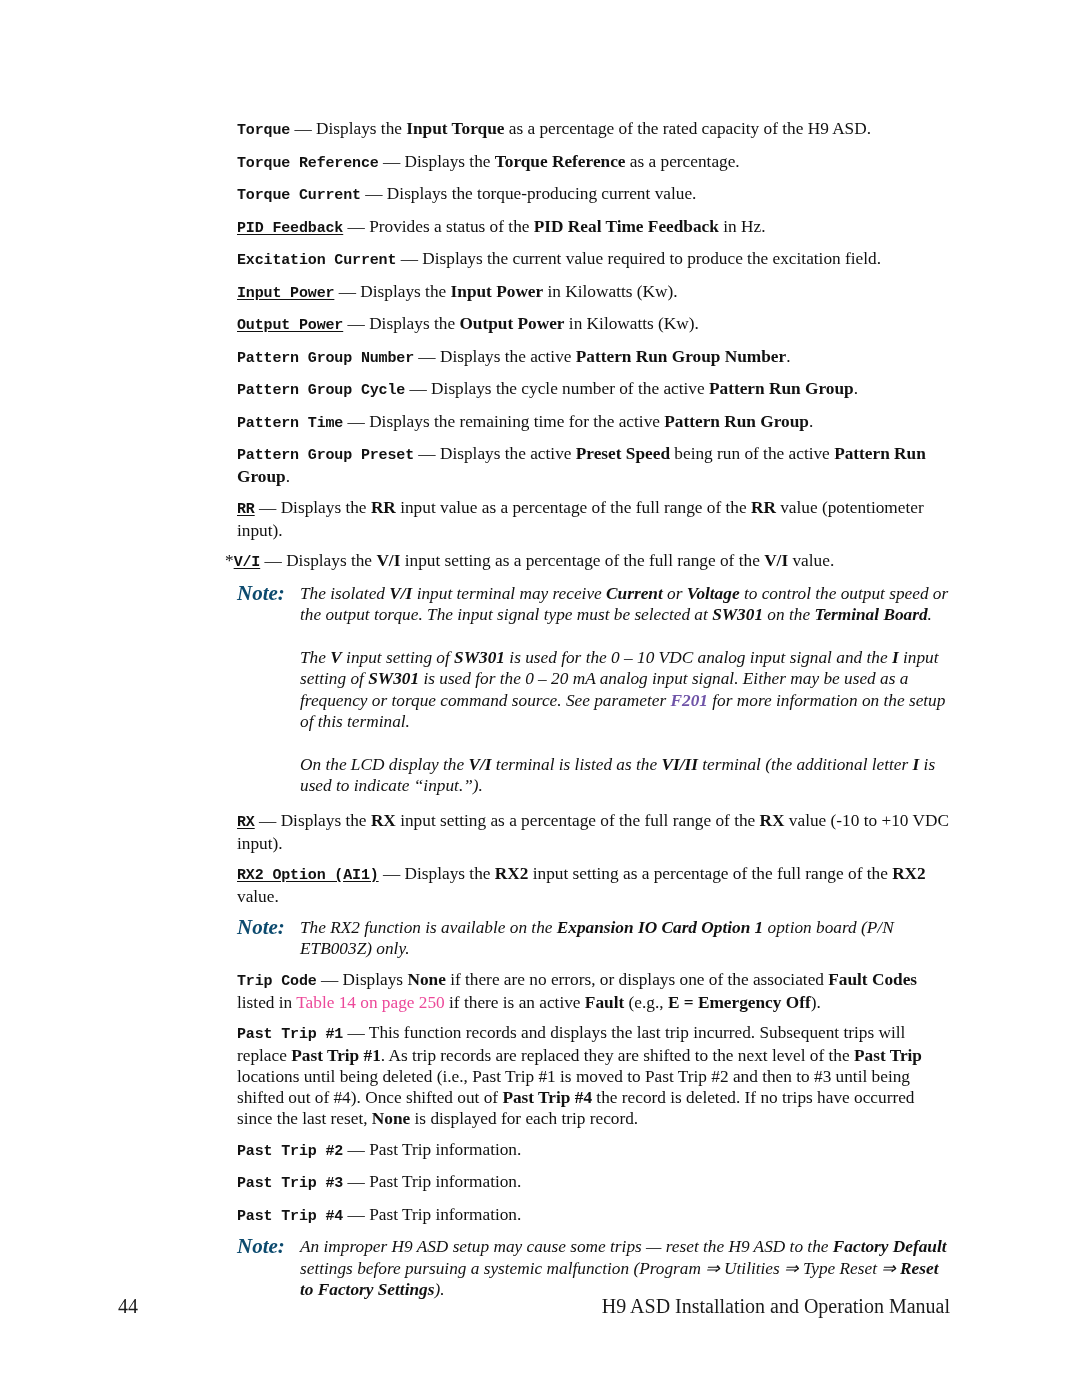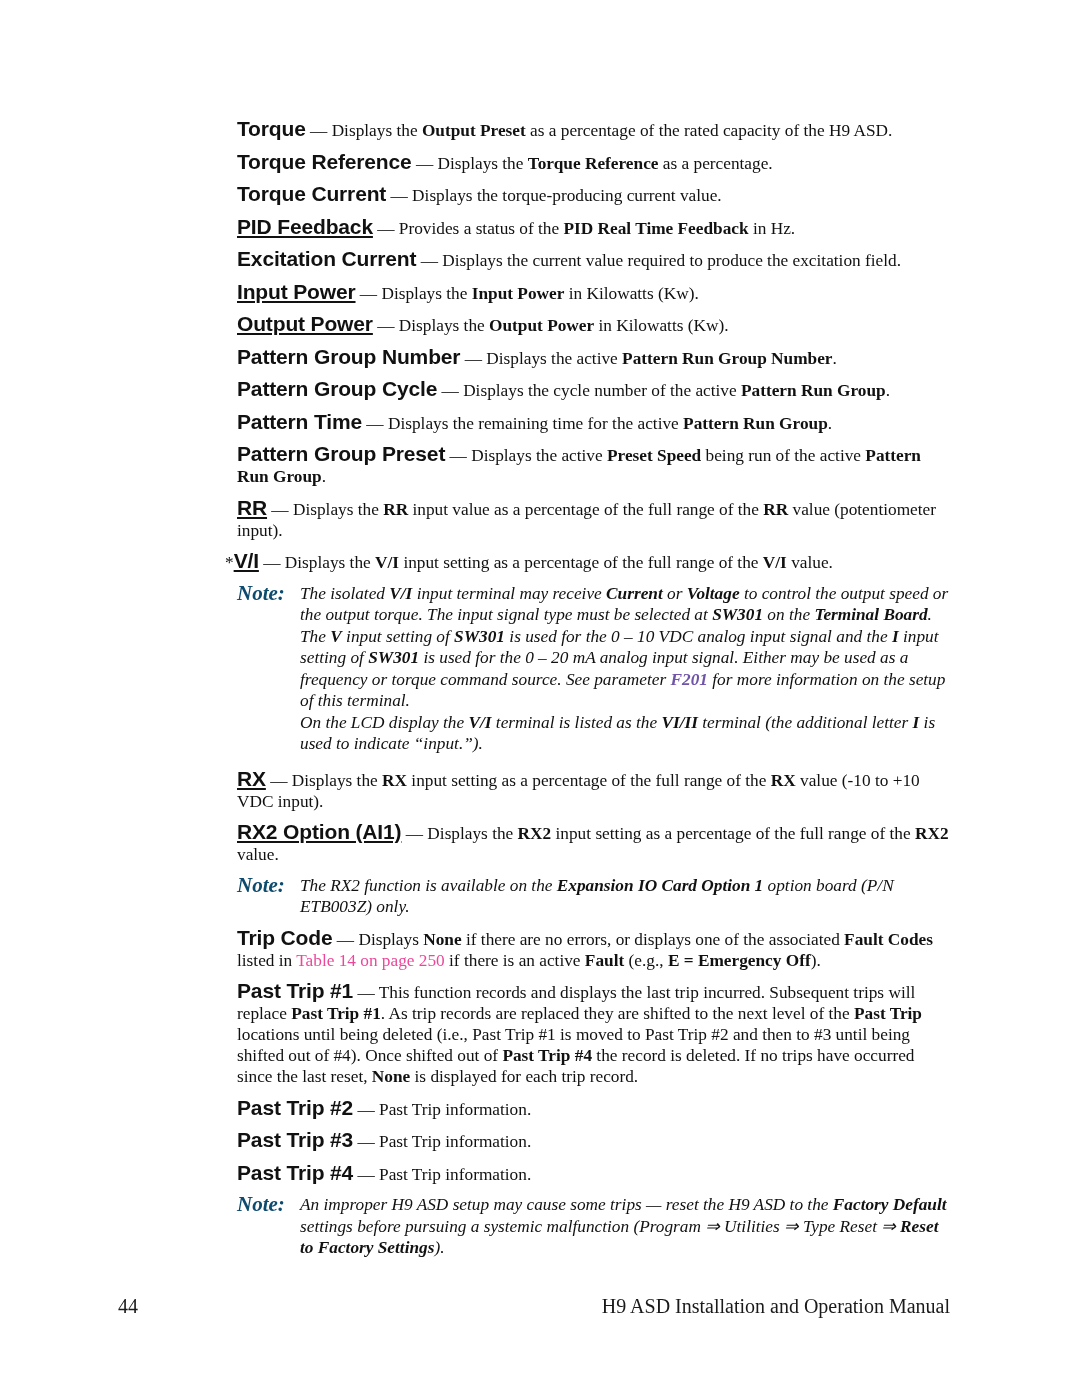--- a/index.html
+++ b/index.html
@@ -56,31 +56,31 @@
     color: #0c4a6e;
   }
   .note-body {
     flex: 1 1 auto;
     font-style: italic;
     font-size: 17.3px;
     line-height: 21.5px;
     color: #111111;
   }
   .note-para { margin: 0; }
-  .note-para + .note-para { }
+  .note-para + .note-para { margin-top: 21px; }
 
   
   .gap-sm { margin-bottom: 9px; }
   .gap-md { margin-bottom: 13px; }
 
   
   .hw {                      
-    font-family: Liberation Sans, sans-serif;
+    font-family: Liberation Mono, monospace;
     font-weight: bold;
-    font-size: 21px;
+    font-size: 15px;
     letter-spacing: -0.15px;
   }
   .hw-u { text-decoration: underline; text-underline-offset: 2px; }
   .b  { font-weight: bold; }
   .i  { font-style: italic; font-family: Liberation Serif, serif; }
   .bi { font-weight: bold; font-style: italic; }
   .link {
     color: #ec4899;
   }
   .link-b { color: #6f54a8; font-weight: bold; font-style: italic; }
@@ -110,21 +110,21 @@
   }
   #footer .pageno { font-family: "Liberation Serif","DejaVu Serif",serif; }
   #footer .manual { font-family: "Liberation Serif","DejaVu Serif",serif; }
 </style>
 </head>
 <body>
 
 <div id="page">
 
   <div id="content">
-      <p class="entry"><span class="hw">Torque</span><span> — Displays the </span><span class="b">Output Preset</span><span> as a percentage of the rated capacity of the H9 ASD.</span></p>
+      <p class="entry"><span class="hw">Torque</span><span> — Displays the </span><span class="b">Input Torque</span><span> as a percentage of the rated capacity of the H9 ASD.</span></p>
       <p class="entry"><span class="hw">Torque Reference</span><span> — Displays the </span><span class="b">Torque Reference</span><span> as a percentage.</span></p>
       <p class="entry"><span class="hw">Torque Current</span><span> — Displays the torque-producing current value.</span></p>
       <p class="entry"><span class="hw hw-u">PID Feedback</span><span> — Provides a status of the </span><span class="b">PID Real Time Feedback</span><span> in Hz.</span></p>
       <p class="entry"><span class="hw">Excitation Current</span><span> — Displays the current value required to produce the excitation field.</span></p>
       <p class="entry"><span class="hw hw-u">Input Power</span><span> — Displays the </span><span class="b">Input Power</span><span> in Kilowatts (Kw).</span></p>
       <p class="entry"><span class="hw hw-u">Output Power</span><span> — Displays the </span><span class="b">Output Power</span><span> in Kilowatts (Kw).</span></p>
       <p class="entry"><span class="hw">Pattern Group Number</span><span> — Displays the active </span><span class="b">Pattern Run Group Number</span><span>.</span></p>
       <p class="entry"><span class="hw">Pattern Group Cycle</span><span> — Displays the cycle number of the active </span><span class="b">Pattern Run Group</span><span>.</span></p>
       <p class="entry"><span class="hw">Pattern Time</span><span> — Displays the remaining time for the active </span><span class="b">Pattern Run Group</span><span>.</span></p>
       <p class="entry"><span class="hw">Pattern Group Preset</span><span> — Displays the active </span><span class="b">Preset Speed</span><span> being run of the active </span><span class="b">Pattern Run Group</span><span>.</span></p>

